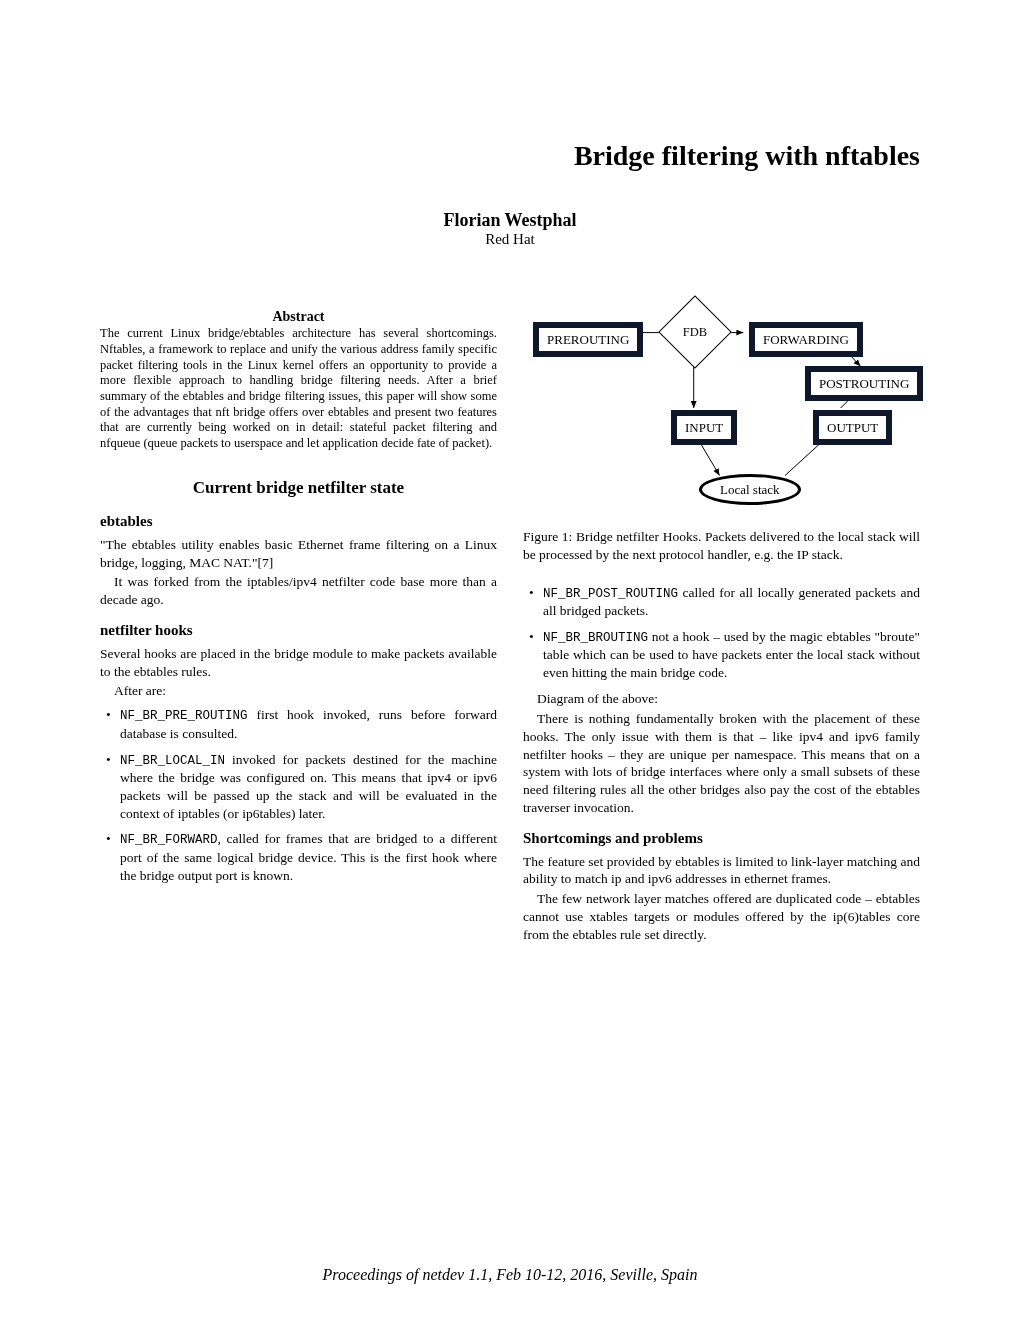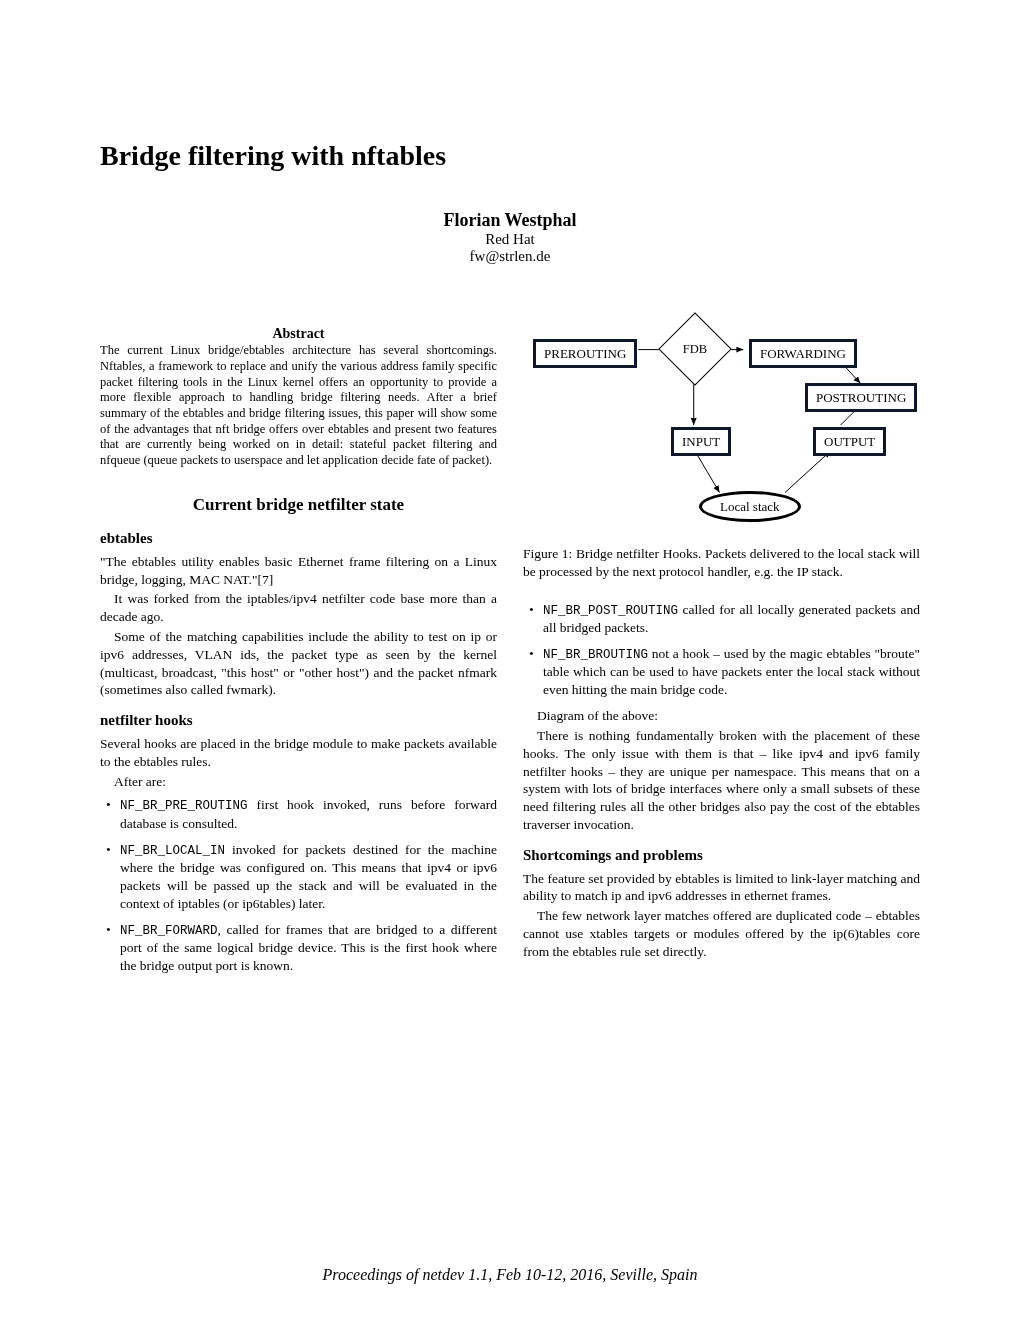--- a/index.html
+++ b/index.html
@@ -5,69 +5,67 @@
   * { box-sizing: border-box; margin: 0; padding: 0; }
   body {
     width: 1020px;
     height: 1320px;
     background: #fff;
     font-family: "Times New Roman", Times, serif;
     color: #000;
     position: relative;
     padding: 140px 100px 40px 100px;
   }
-  .title { text-align: left; font-size: 28px; font-weight: bold; margin-bottom: 38px; }
+  .title { text-align: right; font-size: 28px; font-weight: bold; margin-bottom: 38px; }
   .author { text-align: center; font-size: 18px; font-weight: bold; }
   .affil, .email { text-align: center; font-size: 15px; }
   .author-block { margin-bottom: 60px; }
   .columns { display: flex; gap: 26px; }
   .col { width: 50%; font-size: 13.5px; line-height: 1.32; }
   .abstract-hd { text-align: center; font-weight: bold; font-size: 14px; }
   .abstract-body { font-size: 12.5px; text-align: justify; line-height: 1.25; margin-bottom: 26px; }
   h2.section { text-align: center; font-weight: bold; font-size: 17px; margin: 10px 0 6px; }
   h3.subsection { font-weight: bold; font-size: 15px; margin: 12px 0 4px; }
   p.body { text-align: justify; margin-bottom: 2px; }
   p.indent { text-indent: 14px; }
   ul.hooks { list-style: none; padding-left: 6px; margin-top: 6px; }
   ul.hooks li { position: relative; padding-left: 14px; text-align: justify; margin-bottom: 8px; }
   ul.hooks li::before { content: "•"; position: absolute; left: 0; top: 0; }
   .mono { font-family: "Courier New", monospace; font-size: 12.5px; }
   .figure { position: relative; width: 100%; height: 210px; margin-bottom: 10px; }
-  .node { position: absolute; border: 3px solid #0f172a; background: #fff; font-size: 13px; text-align: center; padding: 3px 8px; }
+  .node { position: absolute; border: 6px solid #0f172a; background: #fff; font-size: 13px; text-align: center; padding: 3px 8px; }
   .diamond { position: absolute; width: 52px; height: 52px; }
   .diamond .shape { width: 100%; height: 100%; transform: rotate(45deg); border: 1px solid #000; background: #fff; }
   .diamond .lbl { position: absolute; top: 0; left: 0; width: 100%; height: 100%; display: flex; align-items: center; justify-content: center; font-size: 12.5px; }
   .ellipse { position: absolute; border: 3px solid #000000; border-radius: 50%; font-size: 13px; display: flex; align-items: center; justify-content: center; padding: 4px 18px; }
   svg.arrows { position: absolute; top: 0; left: 0; width: 100%; height: 100%; pointer-events: none; }
   .figcaption { font-size: 13.5px; text-align: justify; margin-bottom: 20px; }
   .footer { position: absolute; bottom: 36px; left: 0; width: 100%; text-align: center; font-style: italic; font-size: 16px; }
 </style>
 </head>
 <body>
 
 <div class="title">Bridge filtering with nftables</div>
 
 <div class="author-block">
   <div class="author">Florian Westphal</div>
   <div class="affil">Red Hat</div>
-  <div class="email">fw@strlen.de</div>
 </div>
 
 <div class="columns">
 
   <div class="col">
     <div class="abstract-hd">Abstract</div>
     <div class="abstract-body">The current Linux bridge/ebtables architecture has several shortcomings. Nftables, a framework to replace and unify the various address family specific packet filtering tools in the Linux kernel offers an opportunity to provide a more flexible approach to handling bridge filtering needs. After a brief summary of the ebtables and bridge filtering issues, this paper will show some of the advantages that nft bridge offers over ebtables and present two features that are currently being worked on in detail: stateful packet filtering and nfqueue (queue packets to userspace and let application decide fate of packet).</div>
 
     <h2 class="section">Current bridge netfilter state</h2>
 
     <h3 class="subsection">ebtables</h3>
     <p class="body">"The ebtables utility enables basic Ethernet frame filtering on a Linux bridge, logging, MAC NAT."[7]</p>
     <p class="body indent">It was forked from the iptables/ipv4 netfilter code base more than a decade ago.</p>
-    <p class="body indent">Some of the matching capabilities include the ability to test on ip or ipv6 addresses, VLAN ids, the packet type as seen by the kernel (multicast, broadcast, "this host" or "other host") and the packet nfmark (sometimes also called fwmark).</p>
 
     <h3 class="subsection">netfilter hooks</h3>
     <p class="body">Several hooks are placed in the bridge module to make packets available to the ebtables rules.</p>
     <p class="body indent">After are:</p>
     <ul class="hooks">
       <li><span class="mono">NF_BR_PRE_ROUTING</span><span> first hook invoked, runs before forward database is consulted.</span></li>
       <li><span class="mono">NF_BR_LOCAL_IN</span><span> invoked for packets destined for the machine where the bridge was configured on. This means that ipv4 or ipv6 packets will be passed up the stack and will be evaluated in the context of iptables (or ip6tables) later.</span></li>
       <li><span class="mono">NF_BR_FORWARD</span><span>, called for frames that are bridged to a different port of the same logical bridge device. This is the first hook where the bridge output port is known.</span></li>
     </ul>
   </div>

